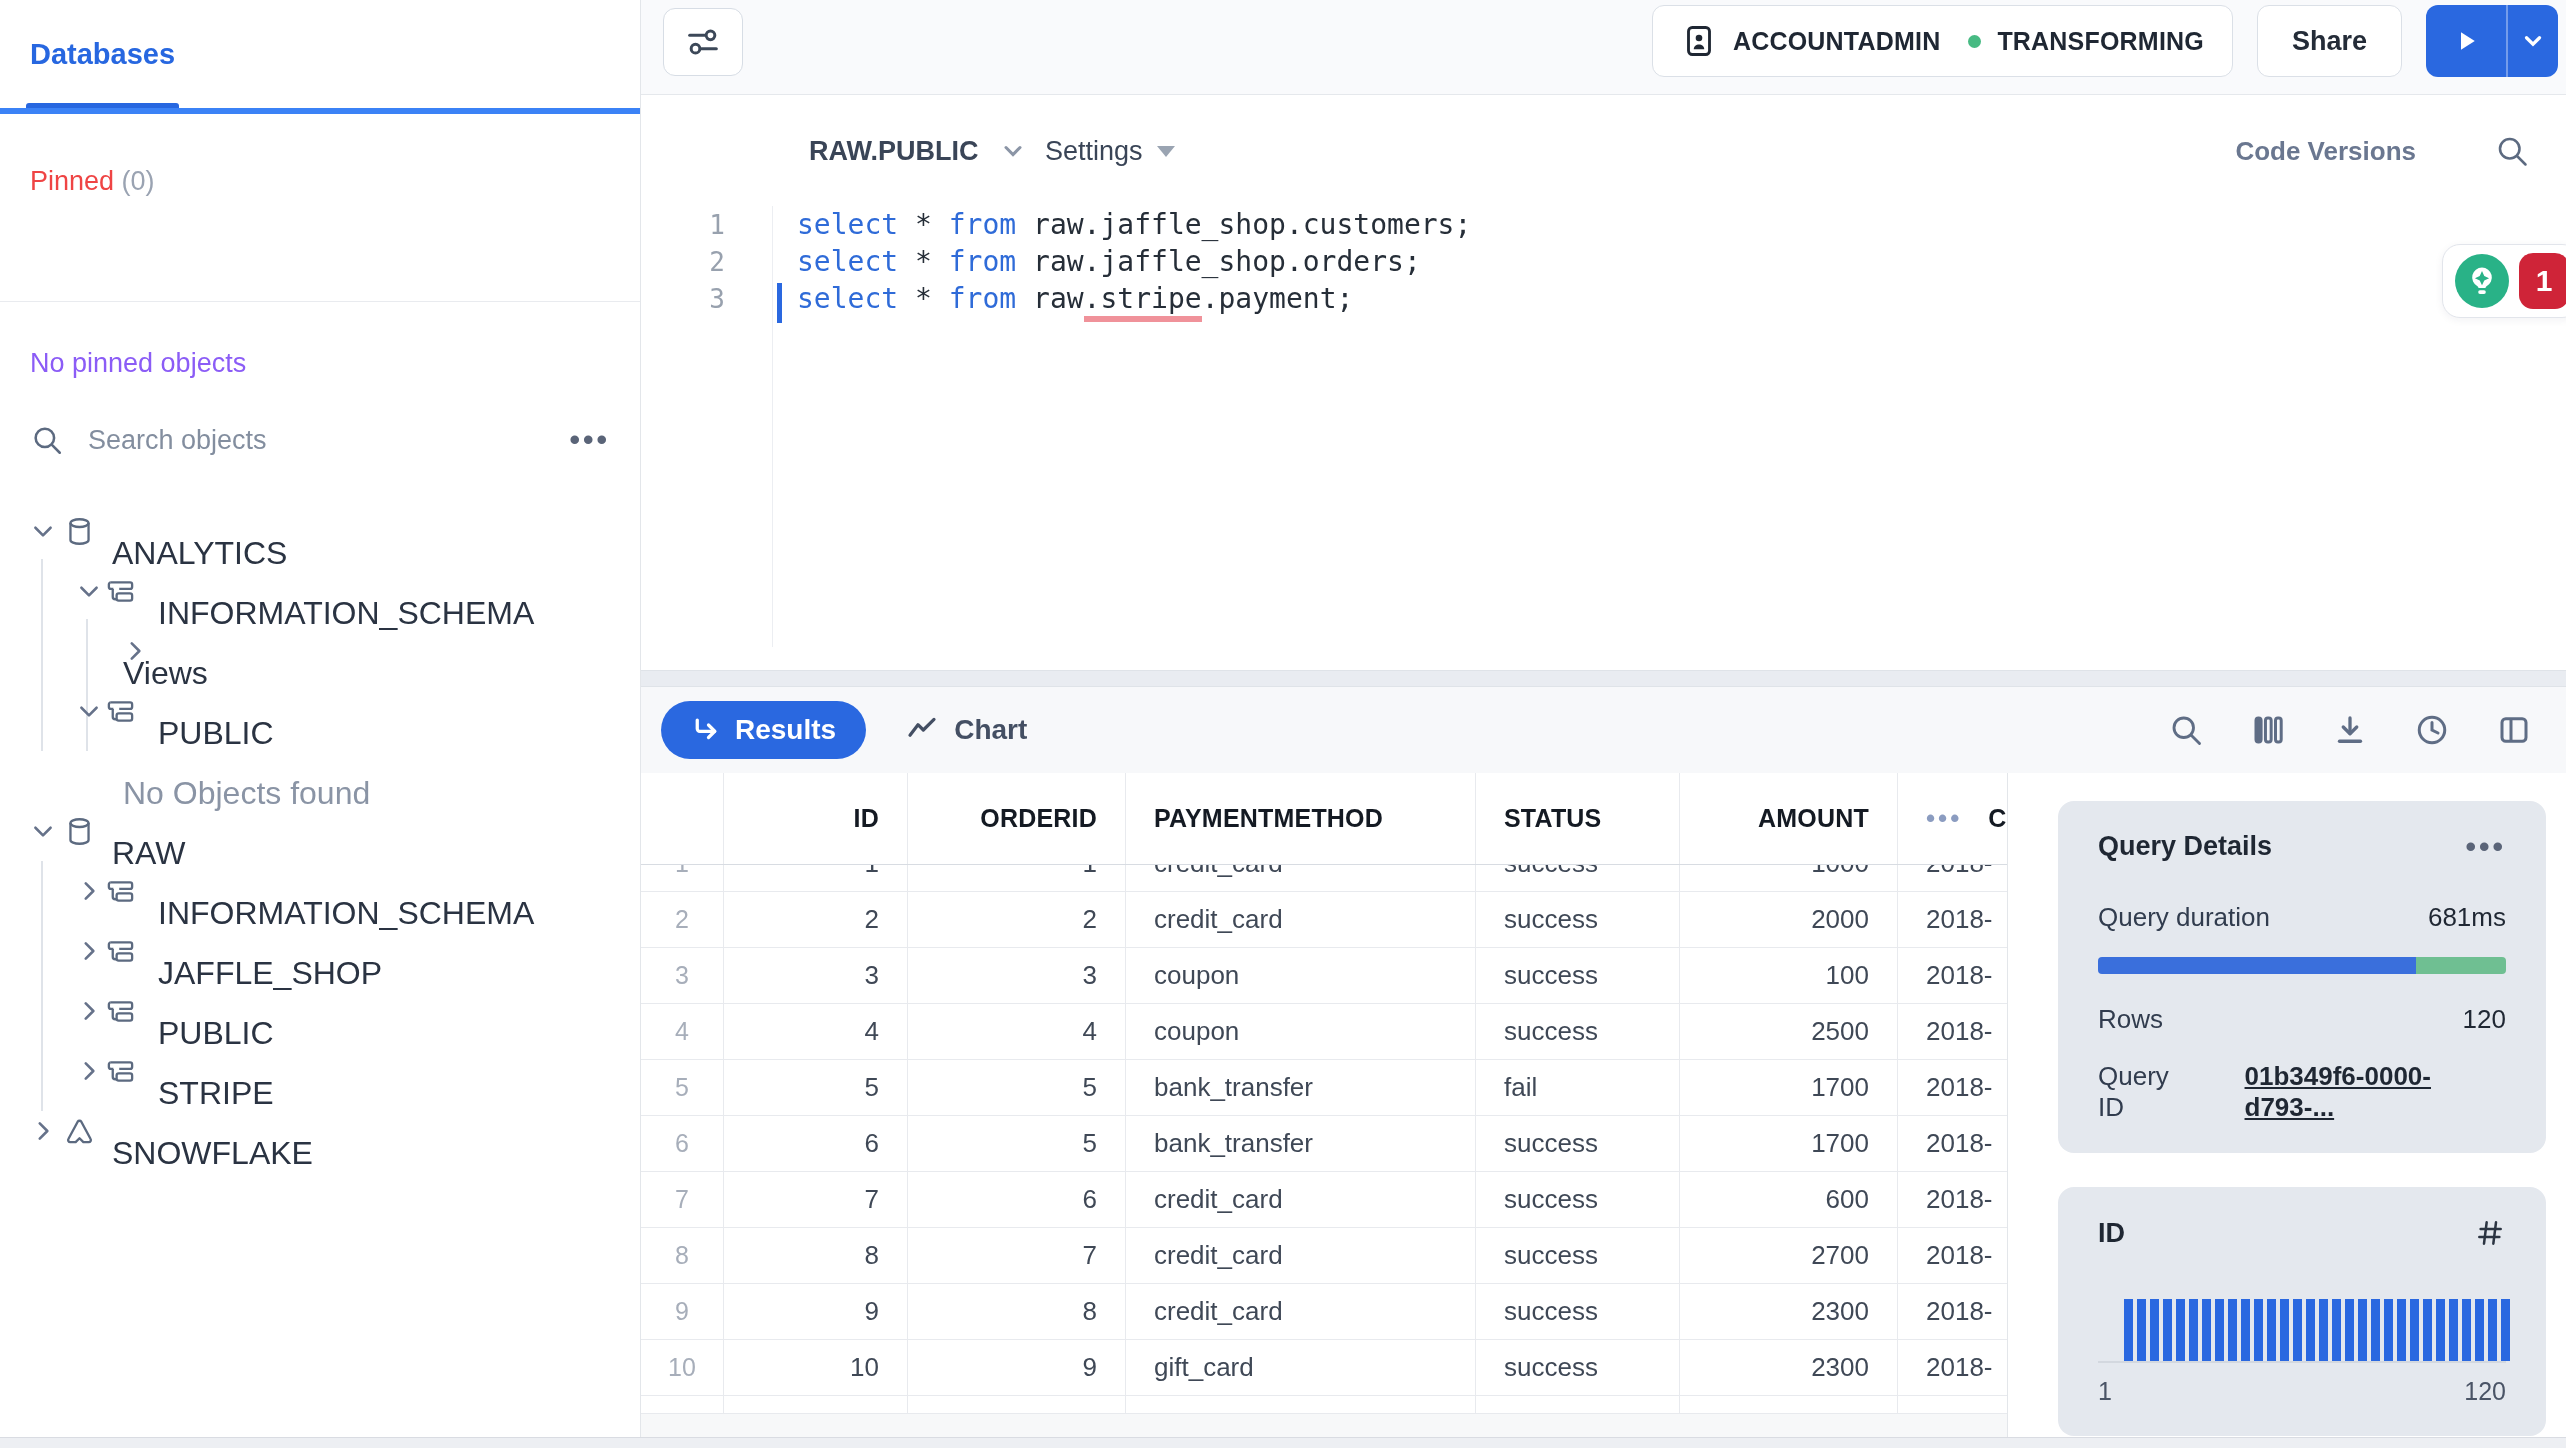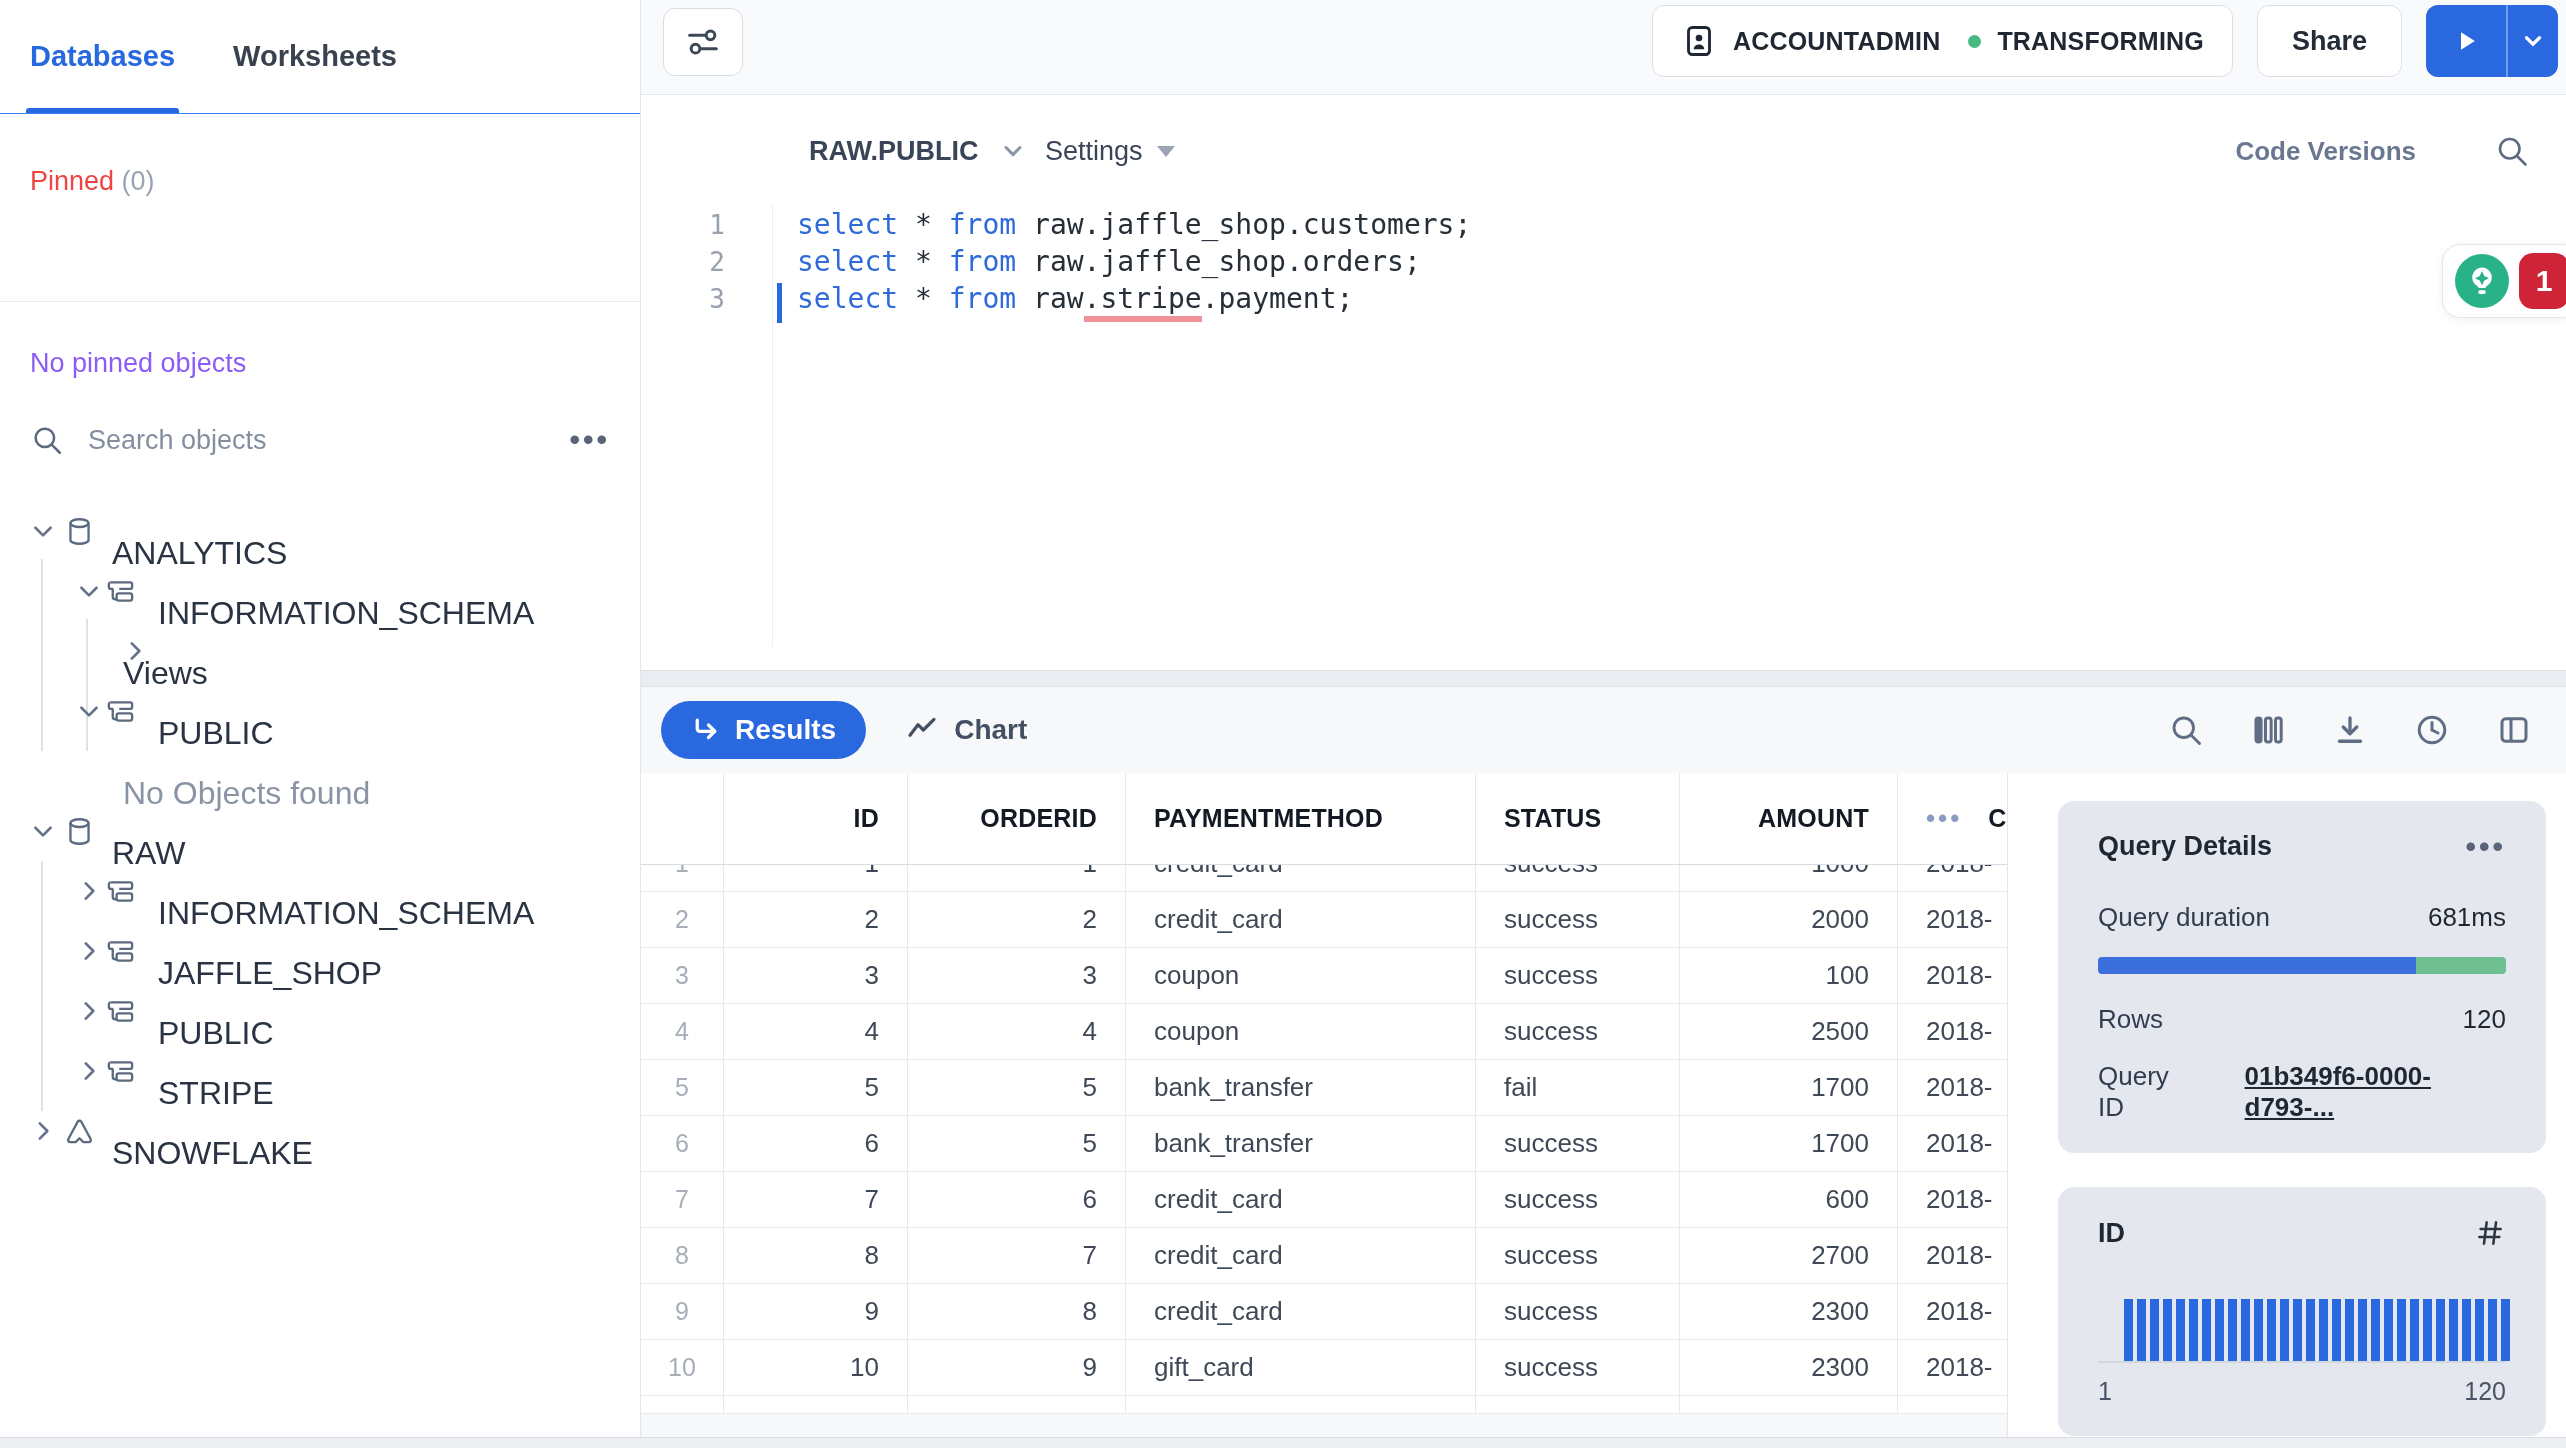--- a/index.html
+++ b/index.html
@@ -3,21 +3,21 @@
 <meta charset="utf-8">
 <style>
   * { margin:0; padding:0; box-sizing:border-box; }
   html,body { width:2566px; height:1448px; overflow:hidden; background:#fff;
     font-family:"Liberation Sans","DejaVu Sans",sans-serif; }
   .root { position:relative; width:2566px; height:1448px; background:#fff; overflow:hidden; }
 
   
   .sidebar { position:absolute; left:0; top:0; width:641px; height:1448px; background:#fff;
     border-right:1px solid #e3e6ea; }
-  .side-tabs { position:relative; height:114px; border-bottom:1px solid #3b82f6; display:flex;
+  .side-tabs { position:relative; height:114px; border-bottom:6px solid #3b82f6; display:flex;
     align-items:center; padding-left:30px; gap:58px; }
   .side-tab { font-size:29px; font-weight:700; color:#39434f; cursor:pointer; position:relative;
     height:100%; display:flex; align-items:center; }
   .side-tab.active { color:#2767e0; }
   .side-tab.active::after { content:""; position:absolute; left:-4px; right:-4px; bottom:0;
     height:5px; background:#2767e0; border-radius:3px 3px 0 0; }
   .pinned-block { padding:0 30px; border-bottom:1px solid #e9ebef; height:136px; }
   .pinned-title { margin-top:52px; font-size:27px; }
   .pinned-title b { color:#ef4444; font-weight:400; }
   .pinned-title span { color:#9aa3b2; font-weight:400; }
@@ -126,21 +126,20 @@
   svg { display:block; }
 </style>
 </head>
 <body>
 
 <div class="root">
 
   <div class="sidebar">
     <div class="side-tabs">
       <div class="side-tab active">Databases</div>
-      <div class="side-tab">Worksheets</div>
     </div>
     <div class="pinned-block">
       <div class="pinned-title">
         <b>Pinned</b>
         <span>(0)</span>
       </div>
     </div>
     <div class="no-pinned" style="padding:0 30px;">No pinned objects</div>
     <div class="search-row">
       <span>

